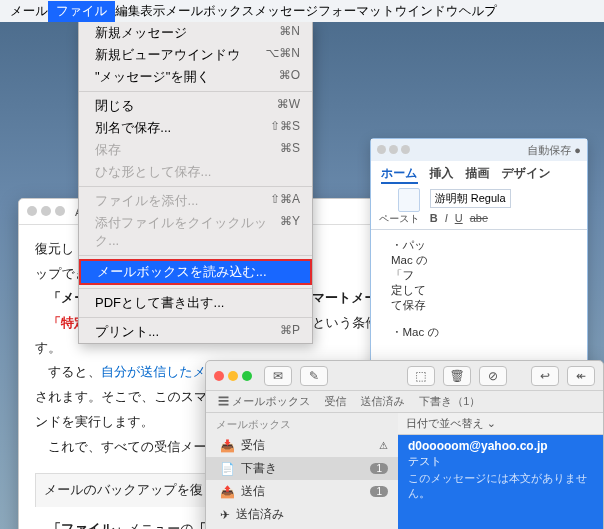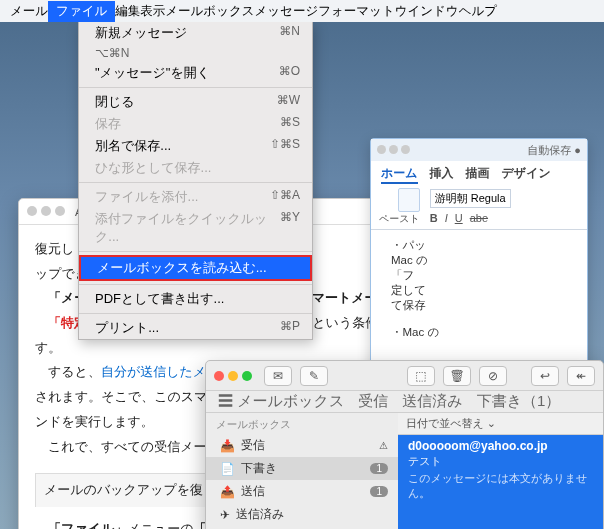--- a/index.html
+++ b/index.html
@@ -43,21 +43,21 @@
 .win-word .font-group .sel { border:1px solid #c7d2e0; background:#fff; padding:1px 4px; font-size:11px;}
 .win-word .font-group .line2 { display:flex; gap:7px; margin-top:4px; color:#555; }
 .win-word .doc { padding:8px 14px 8px 20px; font-size:11.5px; color:#333; }
 
 
 .win-mail { position: absolute; top: 360px; left: 205px; right: 0; height: 175px; background:#ececec; border:1px solid #bdbdbd; border-radius:5px; box-shadow:0 8px 22px rgba(0,0,0,0.3); display:flex; flex-direction:column; }
 .win-mail .tb { height:30px; display:flex; align-items:center; padding:0 8px; gap:8px; border-bottom:1px solid #cfcfcf; }
 .win-mail .tb .dots span{ width:10px;height:10px;border-radius:50%;display:inline-block;margin-right:4px;}
 .win-mail .tb .dots .r{background:#ff5f57;} .win-mail .tb .dots .y{background:#ffbd2e;} .win-mail .tb .dots .g{background:#28c940;}
 .win-mail .tb .ibtn { width:28px;height:20px;border:1px solid #c0c0c0;border-radius:4px;background:#fafafa;display:flex;align-items:center;justify-content:center;font-size:12px;color:#555;}
-.win-mail .tabs { height:22px; display:flex; align-items:center; gap:14px; padding:0 12px; font-size:15px; color:#666; border-bottom:1px solid #cfcfcf; }
+.win-mail .tabs { height:22px; display:flex; align-items:center; gap:14px; padding:0 12px; font-size:11px; color:#666; border-bottom:1px solid #cfcfcf; }
 .win-mail .content { flex:1; display:flex; }
 .win-mail .sidebar { width:192px; background:#ececec; font-size:12px; }
 .win-mail .sidebar .hdr { color:#8a8a8a; font-size:10.5px; padding:5px 10px 2px; }
 .win-mail .sidebar .it { display:flex; align-items:center; justify-content:space-between; padding:3px 10px 3px 14px; }
 .win-mail .sidebar .it .l { display:flex; align-items:center; gap:6px; color:#333; }
 .win-mail .sidebar .it.sel { background:#d8d8d8; }
 .win-mail .sidebar .badge { background:#8e8e8e; color:#fff; border-radius:8px; font-size:10px; padding:0 6px; }
 .win-mail .sidebar .tri { color:#555; font-size:10px; }
 .win-mail .msgpane { flex:1; background:#1f73ec; color:#fff; font-size:11.5px; padding:4px 10px; }
 .win-mail .msgpane .sorthdr { background:#f0f0f0; color:#555; margin:-4px -10px 4px; padding:3px 8px; border-bottom:1px solid #cfcfcf; font-size:11px; }
@@ -80,38 +80,39 @@
   <span class="menu-item">ウインドウ</span>
   <span class="menu-item">ヘルプ</span>
 </div>
 
 <div class="dropdown">
   <div class="row">
       <span>新規メッセージ</span>
       <span class="sc">⌘N</span>
     </div>
   <div class="row">
+      <span>新規ビューアウインドウ</span>
       <span class="sc">⌥⌘N</span>
     </div>
   <div class="row">
       <span>"メッセージ"を開く</span>
       <span class="sc">⌘O</span>
     </div>
   <div class="row sep"></div>
   <div class="row">
       <span>閉じる</span>
       <span class="sc">⌘W</span>
     </div>
+  <div class="row">
+      <span>別名で保存...</span>
+      <span class="sc">⇧⌘S</span>
+    </div>
   <div class="row disabled">
       <span>保存</span>
       <span class="sc">⌘S</span>
-    </div>
-  <div class="row">
-      <span>別名で保存...</span>
-      <span class="sc">⇧⌘S</span>
     </div>
   <div class="row disabled">
       <span>ひな形として保存...</span>
     </div>
   <div class="row sep"></div>
   <div class="row disabled">
       <span>ファイルを添付...</span>
       <span class="sc">⇧⌘A</span>
     </div>
   <div class="row disabled">

